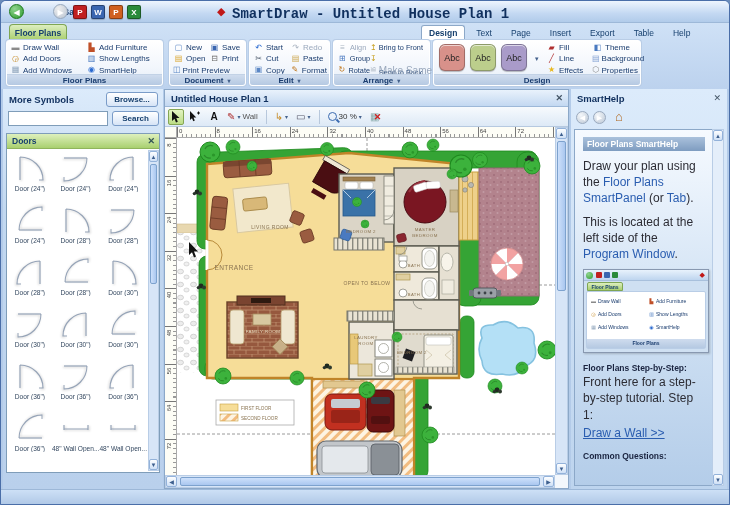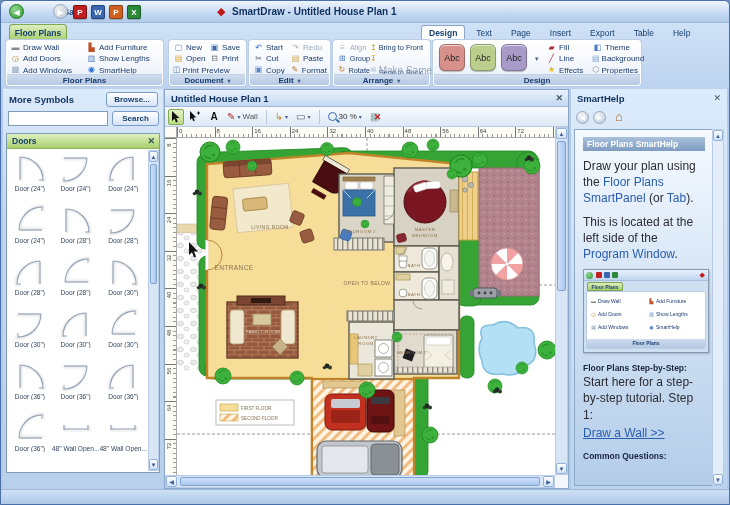--- a/index.html
+++ b/index.html
@@ -8,21 +8,21 @@
   #app{position:relative;width:730px;height:505px;background:#bdd4ef;border:1px solid #4a6ea8;border-radius:6px 6px 0 0;overflow:hidden;font-size:9px;color:#15428b;}
 
   
   #titlebar{position:absolute;left:0;top:0;right:0;height:22px;background:linear-gradient(#eef5fe,#c3d8f2 60%,#b1cbea);border-bottom:1px solid #9db8d8;}
   .navball{position:absolute;top:3px;width:15px;height:15px;border-radius:50%;color:#fff;font-size:8px;line-height:15px;text-align:center;}
   #backball{left:8px;background:radial-gradient(circle at 35% 30%,#8fd48f,#2f9b2f);border:1px solid #1c7a1c;}
   #fwdball{left:52px;background:radial-gradient(circle at 35% 30%,#eee,#b9c4d2);border:1px solid #98a8bc;color:#fff;}
   #backlabel{position:absolute;left:26px;top:6px;font-size:8.5px;font-weight:bold;color:#1a3c6e;padding-left:36px;}
   .qicon{position:absolute;top:4px;width:14px;height:14px;border-radius:2px;color:#fff;font-size:8px;font-weight:bold;text-align:center;line-height:14px;border:1px solid rgba(0,0,0,.35);box-shadow:0 1px 1px rgba(0,0,0,.2);}
   #logo{position:absolute;left:216px;top:5px;width:11px;height:11px;color:#c01818;font-size:11px;line-height:11px;}
-  #wintitle{position:absolute;left:231px;top:5px;font-size:10px;font-weight:bold;color:#10305e;}
+  #wintitle{position:absolute;left:231px;top:5px;font-size:14px;font-weight:bold;color:#10305e;font-family:Liberation Mono, monospace;}
 
   
   #ribbon{position:absolute;left:0;top:22px;right:0;height:66px;background:linear-gradient(#cfe1f6,#bcd2ee);}
   #fp-tab{position:absolute;left:8px;top:1px;width:58px;height:16px;background:linear-gradient(#ddeec0,#a9cf6e);border:1px solid #7fa653;border-bottom:none;border-radius:4px 4px 0 0;font-size:8.5px;font-weight:bold;color:#17406e;text-align:center;line-height:16px;}
   .rgroup{position:absolute;top:17px;height:46px;background:linear-gradient(#ffffff,#f2f6fc 60%,#e4edf8);border:1px solid #ffffff;box-shadow:0 0 0 1px #b9cde6;border-radius:3px;}
   .ritems{position:absolute;left:3px;top:1px;right:2px;height:34px;display:flex;flex-direction:column;flex-wrap:wrap;align-content:flex-start;}
   .ritem{display:flex;align-items:center;height:11.3px;white-space:nowrap;cursor:default;}
   .ritem .icon{width:11px;font-size:8px;text-align:center;margin-right:2px;line-height:10px;}
   .ritem .rlabel{font-size:8px;color:#1a3c6e;}
   .ritem.disabled .rlabel{color:#9aa8bc;}
@@ -886,21 +886,21 @@
                 <div class="mini-item">
                 <span class="icon" style="color: rgb(42, 106, 208);">◉</span>
                 <span class="rlabel">SmartHelp</span>
               </div>
               </div>
             <div id="mini-cap">Floor Plans</div>
           </div>
         </div>
 
         <div class="hp-h">Floor Plans Step-by-Step:</div>
-        <p class="hp-p" style="margin-bottom:2px;">Start here for a step-by-step tutorial. Step 1:</p>
+        <p class="hp-p" style="margin-bottom:2px;">Front here for a step-by-step tutorial. Step 1:</p>
         <p class="hp-p"><span class="hlink u">Draw a Wall &gt;&gt;</span></p>
 
         <div class="hp-h">Common Questions:</div>
       </div>
 
       <div id="hp-sb" class="sb">
         <div class="arrow" style="top:0;">▲</div>
         <div class="arrow" style="bottom:0;">▼</div>
       </div>
     </div>

